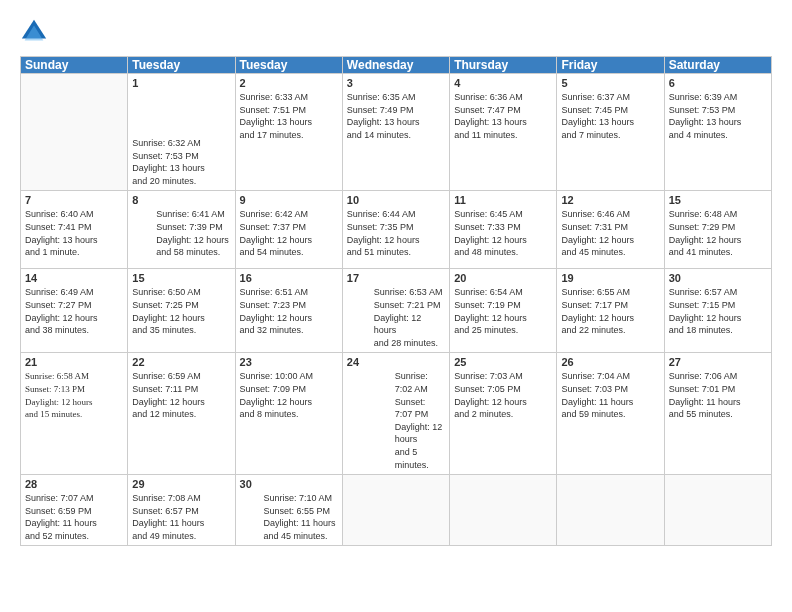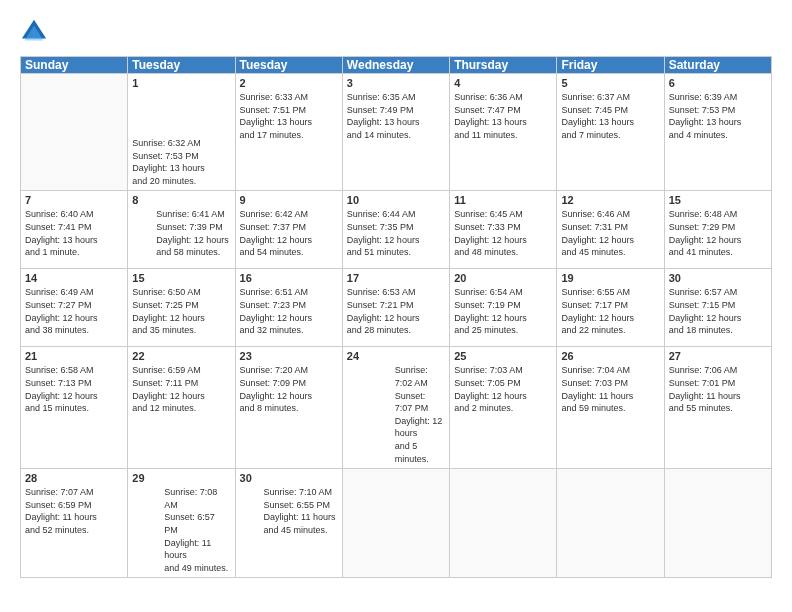--- a/index.html
+++ b/index.html
@@ -246,21 +246,21 @@
           </td>
           <td>
             <span class="day-num">16</span>
             <div class="cell-content" style="white-space: pre-line;">Sunrise: 6:51 AM
 Sunset: 7:23 PM
 Daylight: 12 hours
 and 32 minutes.</div>
           </td>
           <td>
             <span class="day-num">17</span>
-            <div class="cell-content" style="white-space: pre-line;">Sunrise: 6:53 AM
+            <div class="cell-content" style="white-space: pre-line; margin-left: 27px;">Sunrise: 6:53 AM
 Sunset: 7:21 PM
 Daylight: 12 hours
 and 28 minutes.</div>
           </td>
           <td>
             <span class="day-num">20</span>
             <div class="cell-content" style="white-space: pre-line;">Sunrise: 6:54 AM
 Sunset: 7:19 PM
 Daylight: 12 hours
 and 25 minutes.</div>
@@ -276,35 +276,35 @@
             <span class="day-num">30</span>
             <div class="cell-content" style="white-space: pre-line;">Sunrise: 6:57 AM
 Sunset: 7:15 PM
 Daylight: 12 hours
 and 18 minutes.</div>
           </td>
         </tr>
         <tr>
           <td>
             <span class="day-num">21</span>
-            <div class="cell-content" style="white-space: pre-line;">Sunrise: 6:58 AM
+            <div class="cell-content" style="white-space: pre-line; font-family: Liberation Serif, serif;">Sunrise: 6:58 AM
 Sunset: 7:13 PM
 Daylight: 12 hours
 and 15 minutes.</div>
           </td>
           <td>
             <span class="day-num">22</span>
             <div class="cell-content" style="white-space: pre-line;">Sunrise: 6:59 AM
 Sunset: 7:11 PM
 Daylight: 12 hours
 and 12 minutes.</div>
           </td>
           <td>
             <span class="day-num">23</span>
-            <div class="cell-content" style="white-space: pre-line;">Sunrise: 7:20 AM
+            <div class="cell-content" style="white-space: pre-line;">Sunrise: 10:00 AM
 Sunset: 7:09 PM
 Daylight: 12 hours
 and 8 minutes.</div>
           </td>
           <td>
             <span class="day-num">24</span>
             <div class="cell-content" style="white-space: pre-line; margin-left: 48px;">Sunrise: 7:02 AM
 Sunset: 7:07 PM
 Daylight: 12 hours
 and 5 minutes.</div>
@@ -334,21 +334,21 @@
         <tr class="last-row">
           <td>
             <span class="day-num">28</span>
             <div class="cell-content" style="white-space: pre-line;">Sunrise: 7:07 AM
 Sunset: 6:59 PM
 Daylight: 11 hours
 and 52 minutes.</div>
           </td>
           <td>
             <span class="day-num">29</span>
-            <div class="cell-content" style="white-space: pre-line; margin-left: 32px;">Sunrise: 7:08 AM
+            <div class="cell-content" style="white-space: pre-line;">Sunrise: 7:08 AM
 Sunset: 6:57 PM
 Daylight: 11 hours
 and 49 minutes.</div>
           </td>
           <td>
             <span class="day-num">30</span>
             <div class="cell-content" style="white-space: pre-line; margin-left: 24px;">Sunrise: 7:10 AM
 Sunset: 6:55 PM
 Daylight: 11 hours
 and 45 minutes.</div>

